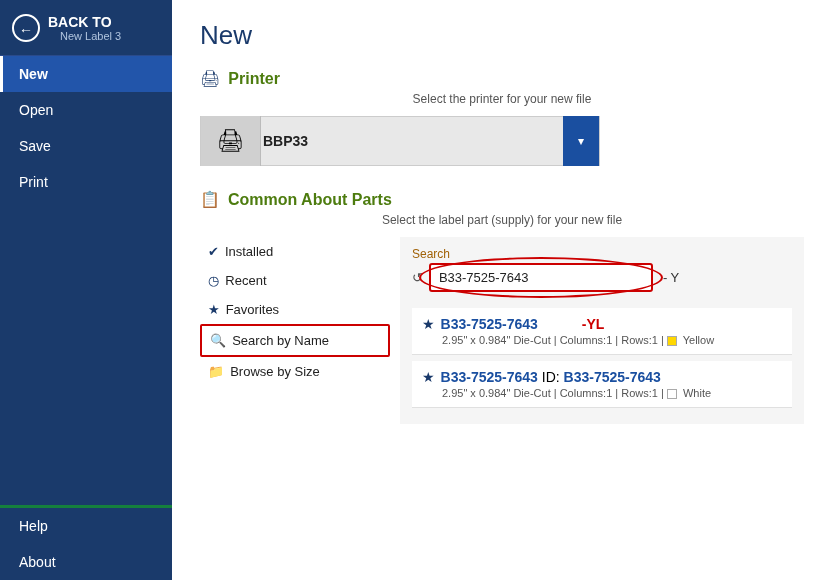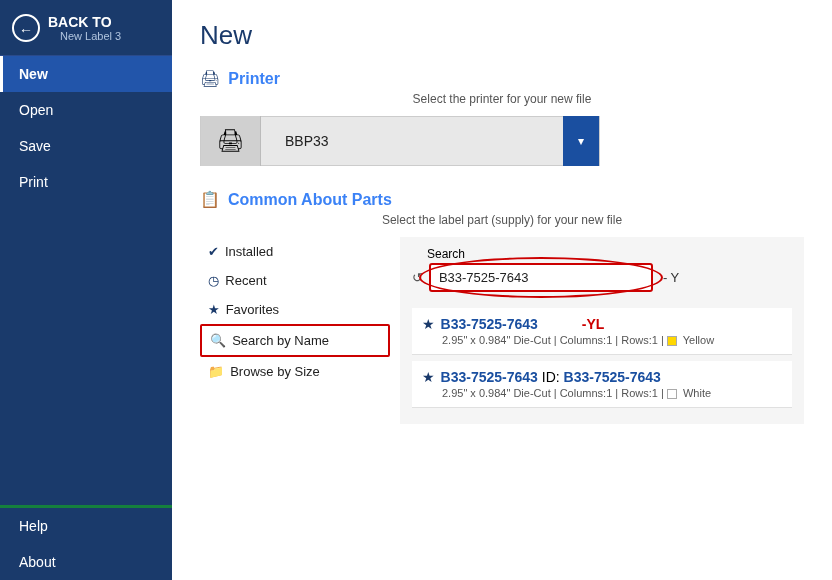--- a/index.html
+++ b/index.html
@@ -70,21 +70,21 @@
       gap: 8px;
       margin-bottom: 4px;
     }
     .section-icon {
       color: #1a3a6b;
       font-size: 16px;
     }
     .section-title {
       font-size: 16px;
       font-weight: 600;
-      color: #3b82f6;
+      color: #4d7c0f;
     }
     .section-subtitle {
       font-size: 12px;
       color: #555;
       margin-bottom: 10px;
       text-align: center;
     }
 
     
     .printer-row {
@@ -103,23 +103,24 @@
       display: flex;
       align-items: center;
       justify-content: center;
       border-right: 1px solid #bbb;
     }
     .printer-icon-img {
       font-size: 22px;
     }
     .printer-name {
       flex: 1;
-      padding: 0 24px;
+      padding: 0 2px;
       font-size: 14px;
       color: #222;
+      font-weight: bold;
     }
     .printer-dropdown-btn {
       width: 36px;
       height: 50px;
       background: #1a4fa0;
       display: flex;
       align-items: center;
       justify-content: center;
       cursor: pointer;
       color: #fff;
@@ -149,24 +150,24 @@
     }
     .left-item-icon { color: #1a3a6b; font-size: 13px; }
 
     .right-panel {
       flex: 1;
       background: #f5f5f5;
       padding: 10px 12px;
     }
     .search-label-small {
       font-size: 12px;
-      color: #000000;
+      color: #a16207;
       position: absolute;
       top: -16px;
-      left: 15px;
+      left: 0;
     }
     .search-input-wrapper {
       position: relative;
       border: 2px solid #c00;
       border-radius: 3px;
       background: #fff;
     }
     .search-input {
       border: none;
       outline: none;

